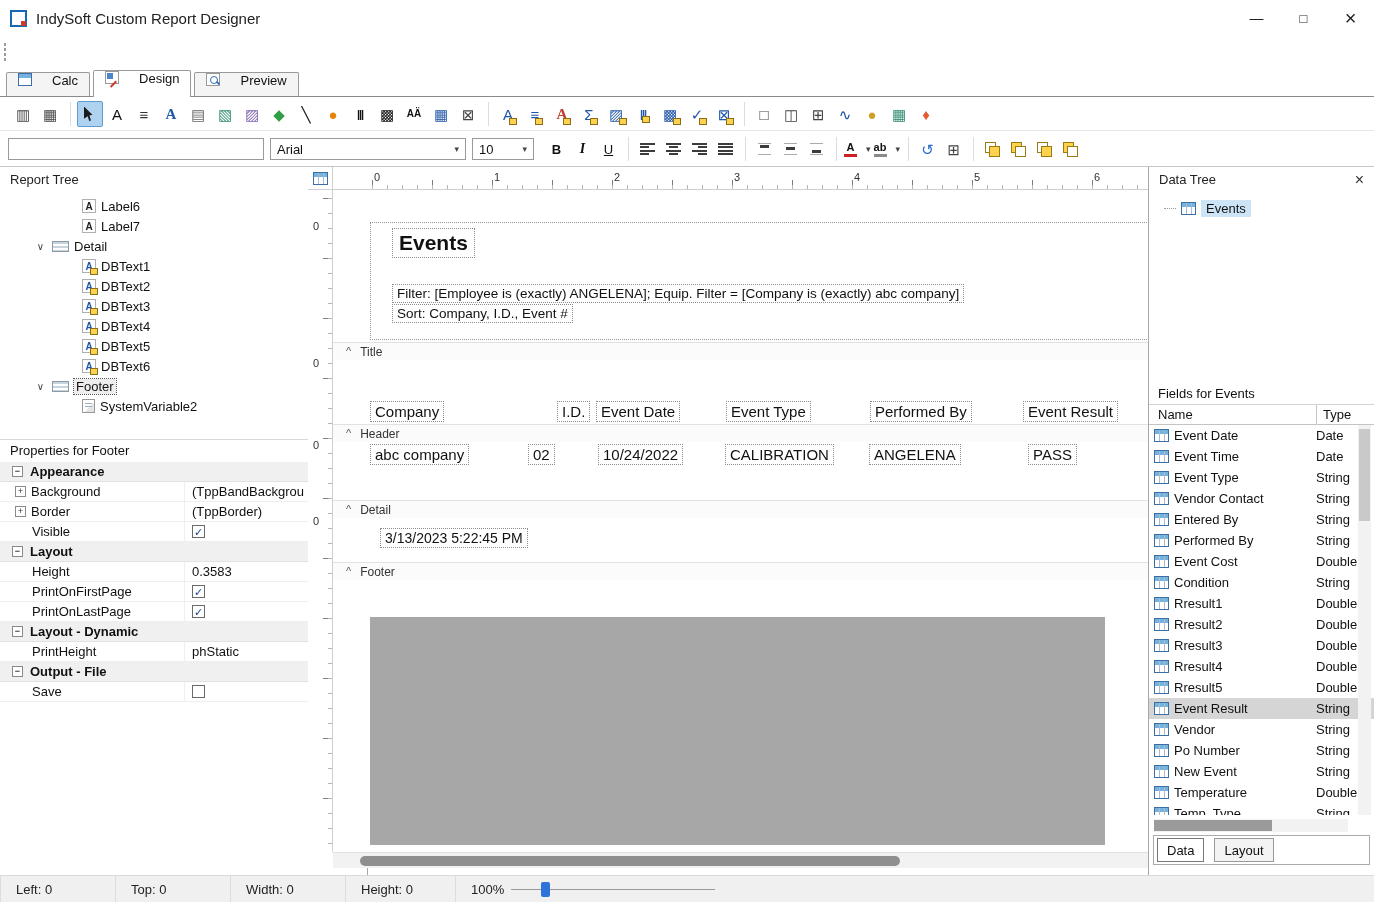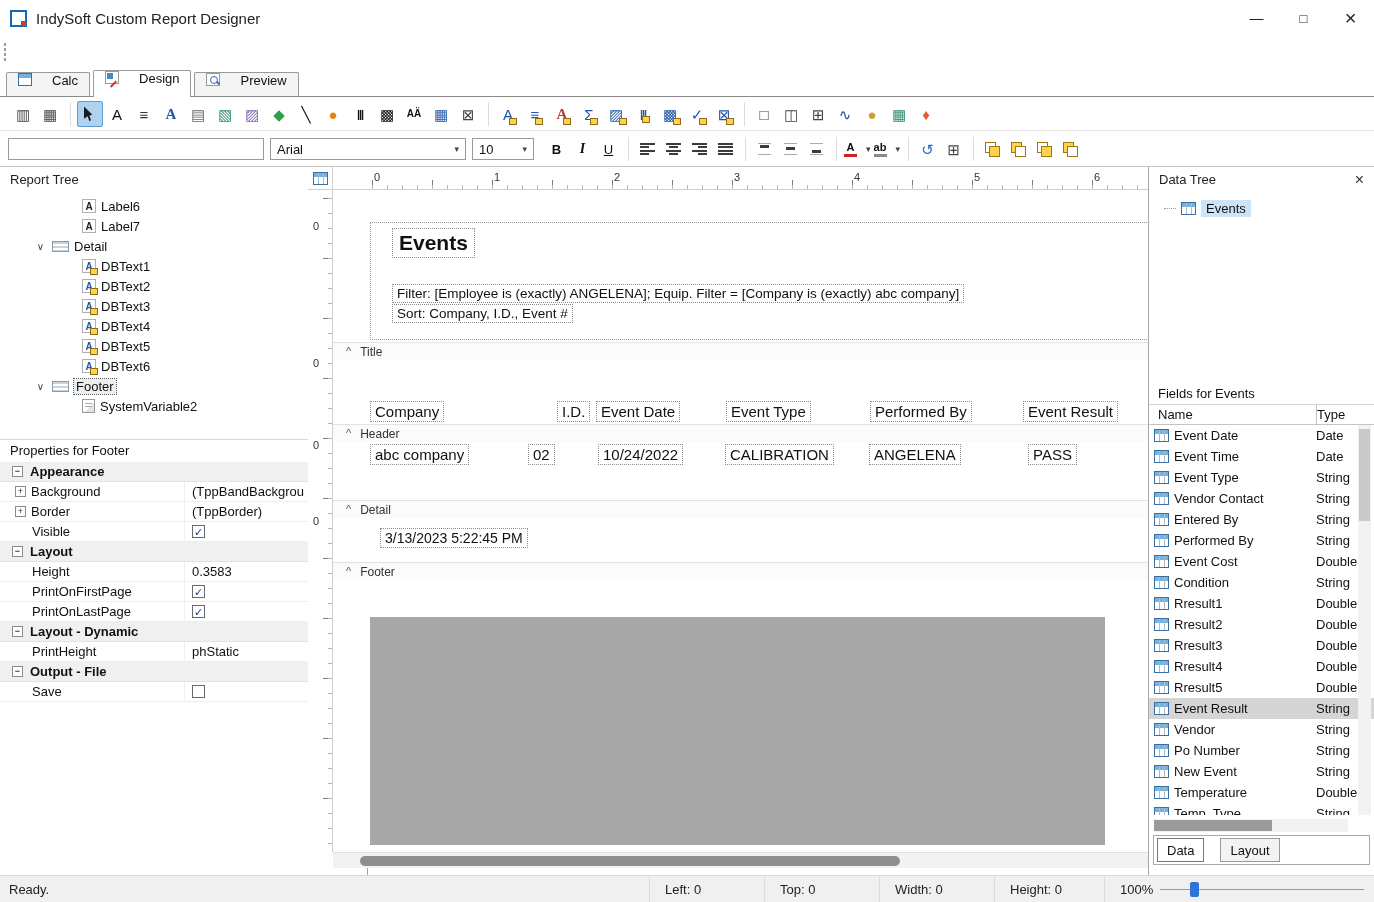--- a/index.html
+++ b/index.html
@@ -134,31 +134,31 @@
   #hscroll .sbthumb-h{position:absolute;left:27px;top:3px;width:540px;height:10px;background:#8f8f8f;border-radius:5px}
 
   
   #rightpanel{position:absolute;right:0;top:167px;width:226px;bottom:27px;background:#fff;border-left:1px solid #a8a8a8}
   #dt-root{display:flex;align-items:center;gap:5px;padding-left:15px;margin-top:6px;height:20px}
   #dt-root .conn{width:12px;height:1px;border-top:1px dotted #999;flex:none}
   #dt-root-label{background:#cde4f7;padding:1px 5px}
   #fields-title{position:absolute;left:9px;top:219px;font-size:13px}
   #fields-hdr{position:absolute;left:0;right:0;top:237px;height:21px;border-top:1px solid #d4d4d4;border-bottom:1px solid #c4c4c4;display:flex;align-items:center;font-size:13px}
   .fh-name{padding-left:9px;flex:1}
-  .fh-type{width:58px;border-left:1px solid #c4c4c4;padding-left:0;align-self:stretch;display:flex;align-items:center}
+  .fh-type{width:58px;border-left:1px solid #c4c4c4;padding-left:6px;align-self:stretch;display:flex;align-items:center}
   #fields{position:absolute;left:0;right:0;top:258px;height:390px;overflow:hidden}
   .frow{height:21px;display:flex;align-items:center;gap:5px;padding-left:5px;font-size:13px}
   .frow.sel{background:#d5d5d5}
   .fname{flex:1;white-space:nowrap;overflow:hidden}
   .ftype{width:44px;flex:none;white-space:nowrap;overflow:hidden;margin-right:14px}
   #fields-vsb{position:absolute;right:3px;top:258px;width:13px;height:390px;background:#f2f2f2}
   #fields-vsb .sbthumb{position:absolute;left:1px;right:1px;top:4px;height:92px;background:#c9c9c9}
   #dt-hsb{position:absolute;left:5px;right:26px;top:652px;height:13px;background:#f2f2f2}
   #dt-hsb .sbthumb-h2{position:absolute;left:0;top:1px;bottom:1px;width:118px;background:#9a9a9a}
-  #dt-tabs{position:absolute;left:4px;right:4px;top:668px;height:30px;border:1px solid #aaa;background:#fff;display:flex;align-items:center;padding-left:3px;gap:16px}
+  #dt-tabs{position:absolute;left:4px;right:4px;top:668px;height:30px;border:1px solid #aaa;background:#fff;display:flex;align-items:center;padding-left:3px;gap:10px}
   .dtab{height:24px;display:flex;align-items:center;padding:0 9px;border:1px solid #9a9a9a;background:#f3f3f3;font-size:13px}
   .dtab.active{background:#fff;border-color:#777}
 
   
   #statusbar{position:absolute;left:0;bottom:0;right:0;height:27px;background:#f0f0f0;border-top:1px solid #d9d9d9;display:flex;align-items:center;font-size:13px;color:#222}
   #sb-msg{padding-left:9px;flex:1}
   .sbcell{height:100%;display:flex;align-items:center;padding-left:15px;border-left:1px solid #dcdcdc;flex:none}
   #sb-left,#sb-top,#sb-width{width:115px}
   #sb-height{width:110px}
   #sb-zoom{width:50px}
@@ -740,21 +740,20 @@
     <div id="dt-hsb">
         <div class="sbthumb-h2"></div>
       </div>
     <div id="dt-tabs">
         <div class="dtab active">Data</div>
         <div class="dtab">Layout</div>
       </div>
   </div>
 
   <div id="statusbar">
-    <span id="sb-msg">Ready.</span>
     <span class="sbcell" id="sb-left">Left: 0</span>
     <span class="sbcell" id="sb-top">Top: 0</span>
     <span class="sbcell" id="sb-width">Width: 0</span>
     <span class="sbcell" id="sb-height">Height: 0</span>
     <span class="sbcell" id="sb-zoom">100%</span>
     <span class="sbcell" id="sb-slider">
       <span class="track"></span>
       <span class="thumb"></span>
     </span>
   </div>

